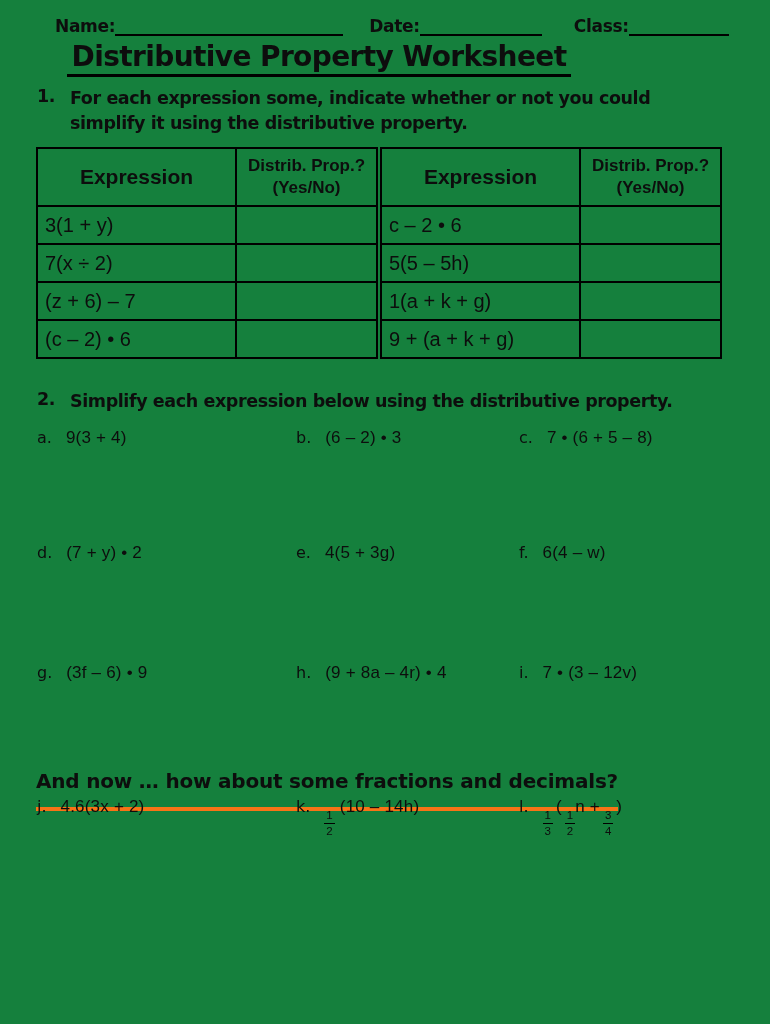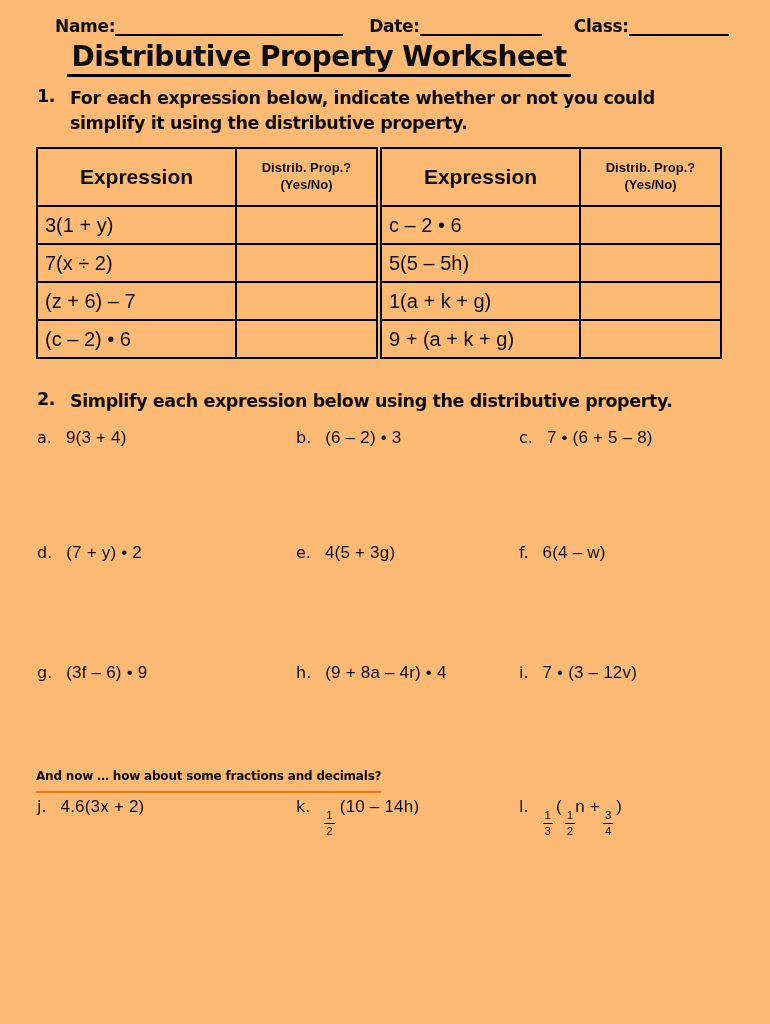--- a/index.html
+++ b/index.html
@@ -1,17 +1,17 @@
 <!DOCTYPE html>
 <html><head>
 <meta charset="utf-8">
 <style>
   html,body { margin:0; padding:0; background:#ffffff; }
   .page {
-    position:relative; width:770px; height:1024px; background:#fdba74;
+    position:relative; width:770px; height:1024px; background:#15803d;
     color:#0d0d0d; overflow:hidden;
     font-family:"Liberation Sans", sans-serif;
   }
 
   
   .header-row { position:absolute; top:14px; left:55px; display:flex; align-items:flex-end; white-space:nowrap; }
   .hlabel { font-family:"DejaVu Sans", sans-serif; font-weight:700; font-size:17px; letter-spacing:-0.3px; }
   .fill-line { display:inline-block; border-bottom:2.5px solid #000; height:20px; }
   .line-name { width:228px; }
   .line-date { width:122px; }
@@ -32,43 +32,43 @@
   .instr-2 { top:389px; left:37px; }
   .inum { width:33px; flex:none; }
   .itext { line-height:1.4; }
 
   
   .tables { position:absolute; top:147px; left:36px; display:flex; gap:2px; }
   table.wtable { border-collapse:collapse; table-layout:fixed; }
   .wtable th, .wtable td { border:2px solid #000; box-sizing:border-box; }
   .col-expr { width:199px; } .col-ans { width:141px; }
   th.h-expr { height:58px; font-family:"Liberation Sans", sans-serif; font-weight:700; font-size:21px; text-align:center; }
-  th.h-distrib { font-family:"Liberation Sans", sans-serif; font-weight:700; font-size:13px; line-height:1.3; text-align:center; }
+  th.h-distrib { font-family:"Liberation Sans", sans-serif; font-weight:700; font-size:17px; line-height:1.3; text-align:center; }
   td.cell-expr { height:38px; font-size:20px; padding:0 0 0 7px; vertical-align:middle; }
   td.cell-ans { height:38px; }
 
   
   .prow { position:absolute; left:0; width:770px; box-sizing:border-box; padding-left:37px;
           display:grid; grid-template-columns:259px 223px auto; font-size:17px; }
   .row-abc { top:428px; } .row-def { top:543px; } .row-ghi { top:663px; } .row-jkl { top:797px; }
   .item { display:flex; align-items:baseline; white-space:nowrap; }
   .ilabel { font-family:"DejaVu Sans", sans-serif; font-size:16px; margin-right:14px; }
   .iexpr { letter-spacing:0.2px; }
 
   
   .frac { display:inline-flex; flex-direction:column; align-items:center;
           font-size:11.5px; line-height:1.15; vertical-align:-7px; letter-spacing:0; }
   .frac .num { border-bottom:1.6px solid #000; padding:0 2px 1px; }
   .frac .den { padding-top:1px; }
   .tok { margin:0 3px; }
   .rest { margin-left:5px;text-align:right; }
 
   .frac-heading { position:absolute; top:769px; left:36px;
-                  font-family:"DejaVu Sans", sans-serif; font-weight:700; font-size:12px;
-                  letter-spacing:-0.2px; border-bottom:2px solid #f97316; padding-bottom:8px; }
+                  font-family:"DejaVu Sans", sans-serif; font-weight:700; font-size:20px;
+                  letter-spacing:-0.2px; border-bottom:4px solid #f97316; padding-bottom:14px; }
 </style>
 </head>
 <body>
 
 <div class="page">
 
   <div class="header-row">
     <span class="hlabel">Name:</span>
     <span class="fill-line line-name"></span>
     <span class="hgap1"></span>
@@ -78,21 +78,21 @@
     <span class="hlabel">Class:</span>
     <span class="fill-line line-class"></span>
   </div>
 
   <div class="title-wrap">
     <span class="title">Distributive Property Worksheet</span>
   </div>
 
   <div class="instr instr-1">
     <span class="inum">1.</span>
-    <span class="itext"><span>For each expression below, indicate whether or not you could</span><br><span>simplify it using the distributive property.</span></span>
+    <span class="itext"><span>For each expression some, indicate whether or not you could</span><br><span>simplify it using the distributive property.</span></span>
   </div>
 
   <div class="tables">
 
     <table class="wtable">
       <colgroup>
           <col class="col-expr">
           <col class="col-ans">
         </colgroup>
       <thead>

